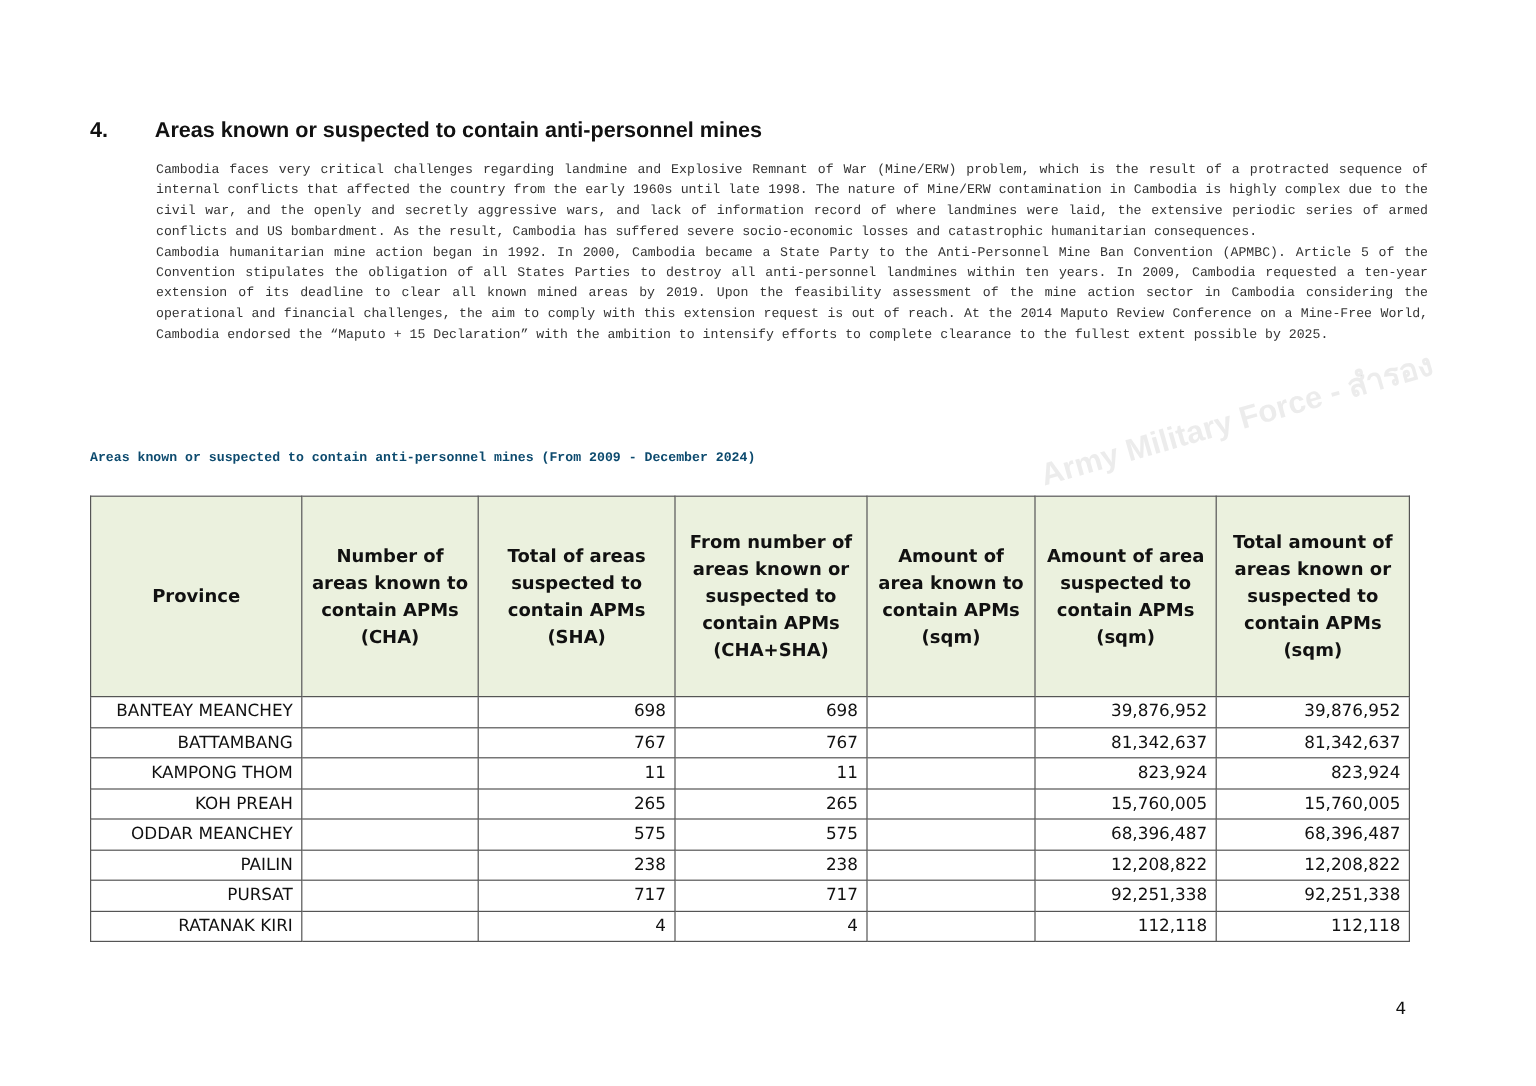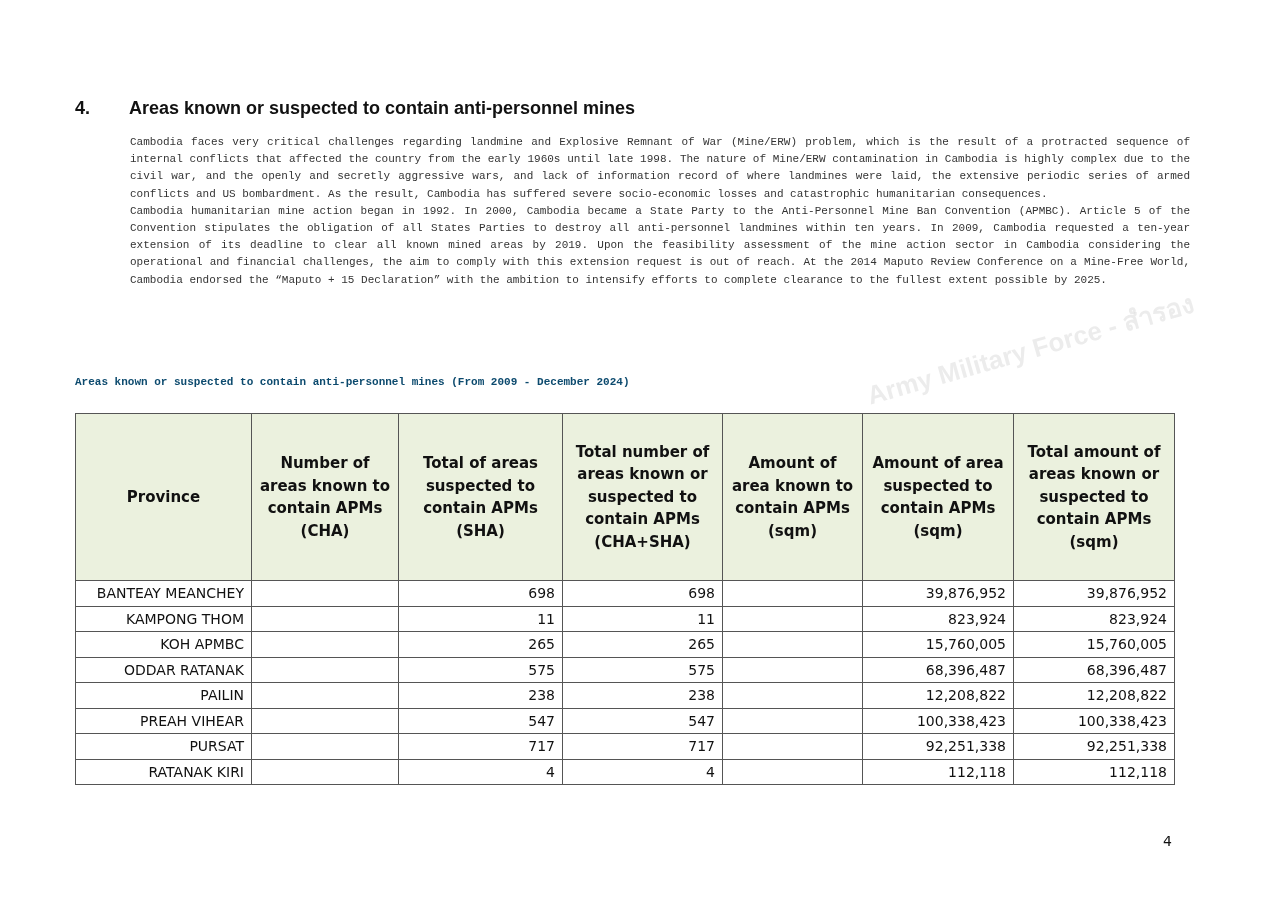--- a/index.html
+++ b/index.html
@@ -70,80 +70,80 @@
     <col style="width:160px">
       <col style="width:140px">
       <col style="width:151px">
       <col style="width:161px">
   </colgroup>
   <thead>
     <tr>
       <th>Province</th>
       <th>Number of areas known to contain APMs (CHA)</th>
       <th>Total of areas suspected to contain APMs (SHA)</th>
-      <th>Total number of areas known or suspected to contain APMs (CHA+SHA)</th>
+      <th>From number of areas known or suspected to contain APMs (CHA+SHA)</th>
       <th>Amount of area known to contain APMs (sqm)</th>
       <th>Amount of area suspected to contain APMs (sqm)</th>
       <th>Total amount of areas known or suspected to contain APMs (sqm)</th>
     </tr>
   </thead>
   <tbody id="table-body">
       <tr>
         <td class="prov">BANTEAY MEANCHEY</td>
         <td class="num"></td>
         <td class="num">698</td>
         <td class="num">698</td>
         <td class="num"></td>
         <td class="num">39,876,952</td>
         <td class="num">39,876,952</td>
       </tr>
       <tr>
+        <td class="prov">BATTAMBANG</td>
+        <td class="num"></td>
+        <td class="num">767</td>
+        <td class="num">767</td>
+        <td class="num"></td>
+        <td class="num">81,342,637</td>
+        <td class="num">81,342,637</td>
+      </tr>
+      <tr>
         <td class="prov">KAMPONG THOM</td>
         <td class="num"></td>
         <td class="num">11</td>
         <td class="num">11</td>
         <td class="num"></td>
         <td class="num">823,924</td>
         <td class="num">823,924</td>
       </tr>
       <tr>
-        <td class="prov">KOH APMBC</td>
+        <td class="prov">KOH PREAH</td>
         <td class="num"></td>
         <td class="num">265</td>
         <td class="num">265</td>
         <td class="num"></td>
         <td class="num">15,760,005</td>
         <td class="num">15,760,005</td>
       </tr>
       <tr>
-        <td class="prov">ODDAR RATANAK</td>
+        <td class="prov">ODDAR MEANCHEY</td>
         <td class="num"></td>
         <td class="num">575</td>
         <td class="num">575</td>
         <td class="num"></td>
         <td class="num">68,396,487</td>
         <td class="num">68,396,487</td>
       </tr>
       <tr>
         <td class="prov">PAILIN</td>
         <td class="num"></td>
         <td class="num">238</td>
         <td class="num">238</td>
         <td class="num"></td>
         <td class="num">12,208,822</td>
         <td class="num">12,208,822</td>
-      </tr>
-      <tr>
-        <td class="prov">PREAH VIHEAR</td>
-        <td class="num"></td>
-        <td class="num">547</td>
-        <td class="num">547</td>
-        <td class="num"></td>
-        <td class="num">100,338,423</td>
-        <td class="num">100,338,423</td>
       </tr>
       <tr>
         <td class="prov">PURSAT</td>
         <td class="num"></td>
         <td class="num">717</td>
         <td class="num">717</td>
         <td class="num"></td>
         <td class="num">92,251,338</td>
         <td class="num">92,251,338</td>
       </tr>

